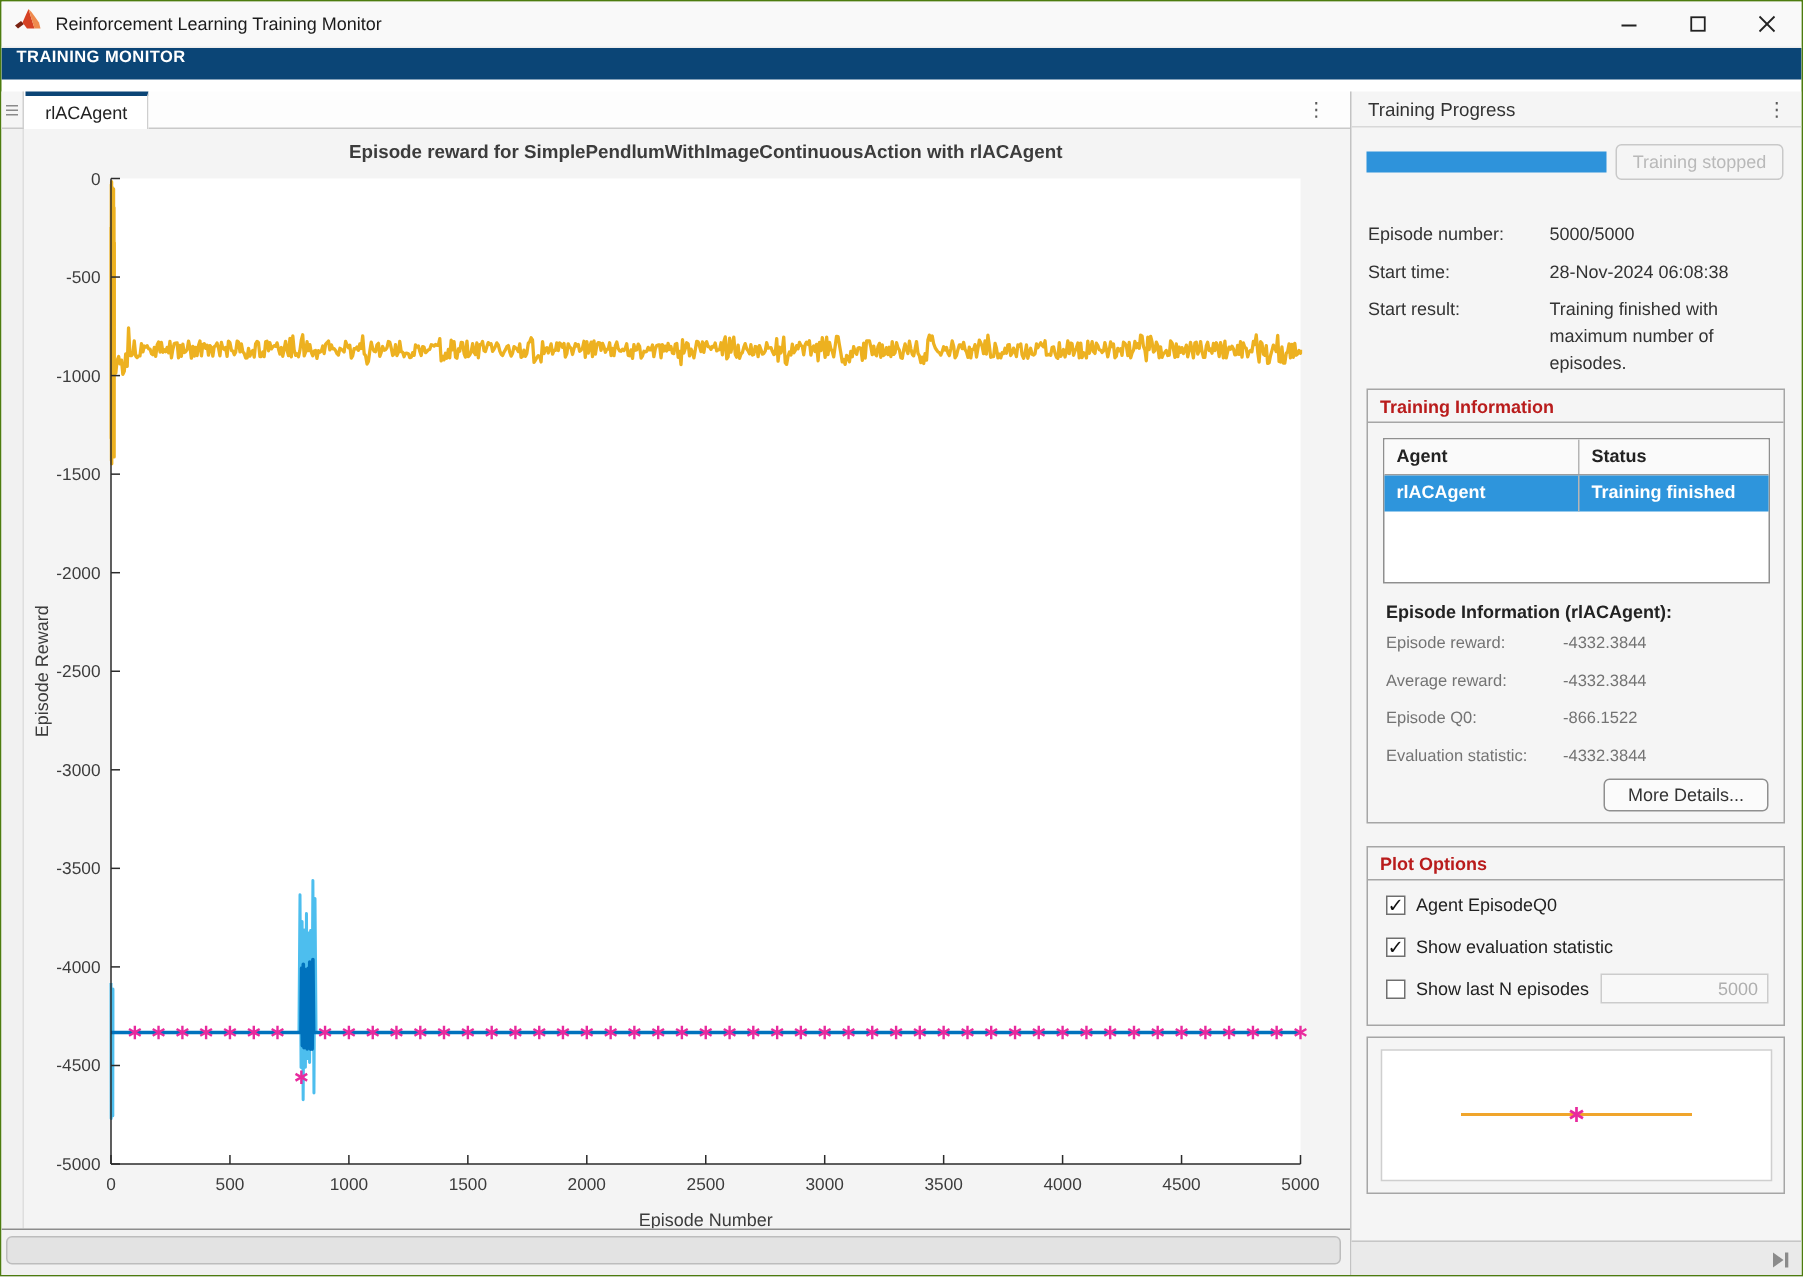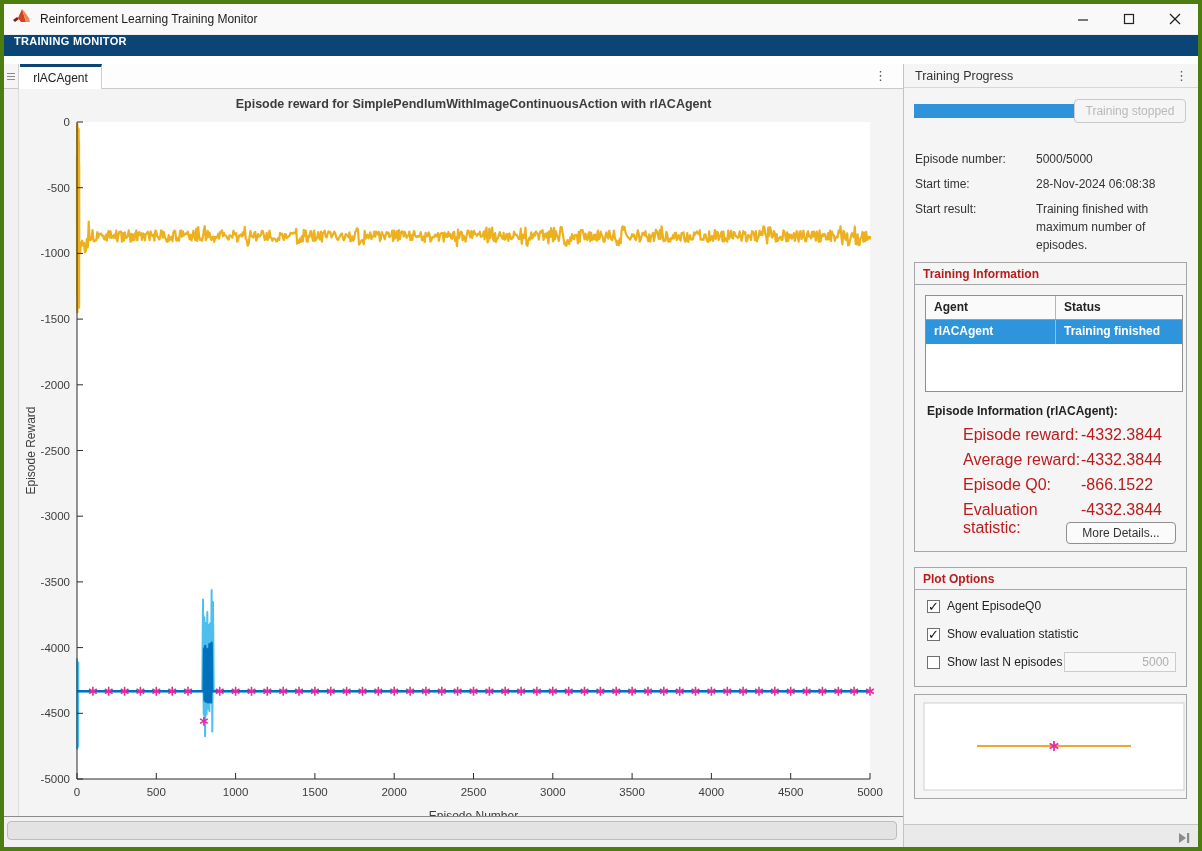--- a/index.html
+++ b/index.html
@@ -1,18 +1,18 @@
 <!DOCTYPE html>
 <html><head>
 <meta charset="utf-8">
 <style>
   html,body{margin:0;padding:0;background:#d8d8d8;}
   *{box-sizing:border-box;}
   .window{position:relative;width:1202px;height:851px;background:#fff;
-    font-family:"Liberation Sans","DejaVu Sans",sans-serif;border:4px solid #4d7c0f;overflow:hidden;}
+    font-family:"Liberation Sans","DejaVu Sans",sans-serif;border:1px solid #4d7c0f;overflow:hidden;}
 
   
   .titlebar{position:absolute;top:0;left:0;right:0;height:31px;background:#f9f9f9;
     display:flex;align-items:center;border-bottom:1px solid #ededed;}
   .tb-logo{margin-left:9px;flex:none;}
   .tb-title{margin-left:9px;font-size:12px;color:#1b1b1b;}
   .tb-controls{margin-left:auto;display:flex;height:100%;}
   .tb-btn{width:46px;display:flex;align-items:center;justify-content:center;cursor:default;}
 
   
@@ -63,21 +63,21 @@
   .ti-panel{top:174px;height:290px;}
   .ti-table{position:absolute;left:10px;top:32px;width:258px;height:97px;background:#fff;border:1px solid #8f8f8f;}
   .tr{display:flex;height:24px;line-height:23px;font-size:12px;color:#222;}
   .tr.th{border-bottom:1px solid #9c9c9c;font-weight:700;background:#fafafa;}
   .td{padding-left:8px;overflow:hidden;white-space:nowrap;}
   .td.agent{width:130px;border-right:1px solid #b5b5b5;flex:none;}
   .td.status{flex:1;}
   .tr.selected{background:#2e95dc;color:#fff;font-weight:700;}
   .ep-title{position:absolute;left:12px;top:141px;font-size:12px;font-weight:700;color:#222;}
   .stats{position:absolute;left:12px;top:163px;right:10px;}
-  .stat-row{display:flex;font-size:16px;color:#b91c1c;height:25px;margin-left:36px;}
+  .stat-row{display:flex;font-size:11px;color:#737373;height:25px;}
   .s-label{width:118px;flex:none;}
   .more-btn{position:absolute;right:10px;bottom:7px;width:110px;height:22px;border:1px solid #8f8f8f;background:#fbfbfb;color:#333;margin-top:15px;}
 
   .po-panel{top:479px;height:120px;}
   .cb-row{position:absolute;left:12px;display:flex;align-items:center;font-size:12px;color:#222;height:16px;}
   .cb-row.r0{top:30px;} .cb-row.r1{top:58px;} .cb-row.r2{top:86px;}
   .checkbox{width:13px;height:13px;border:1px solid #6f6f6f;background:#fff;margin-right:7px;position:relative;flex:none;}
   .checkbox.checked::after{content:"\2713";position:absolute;left:0;top:-2px;font-size:13px;font-weight:700;color:#111;}
   .n-input{position:absolute;right:10px;top:84px;width:112px;height:20px;border:1px solid #ccc;background:#f8f8f8;
     color:#aeaeae;font-size:12px;text-align:right;padding-right:6px;font-family:inherit;}

